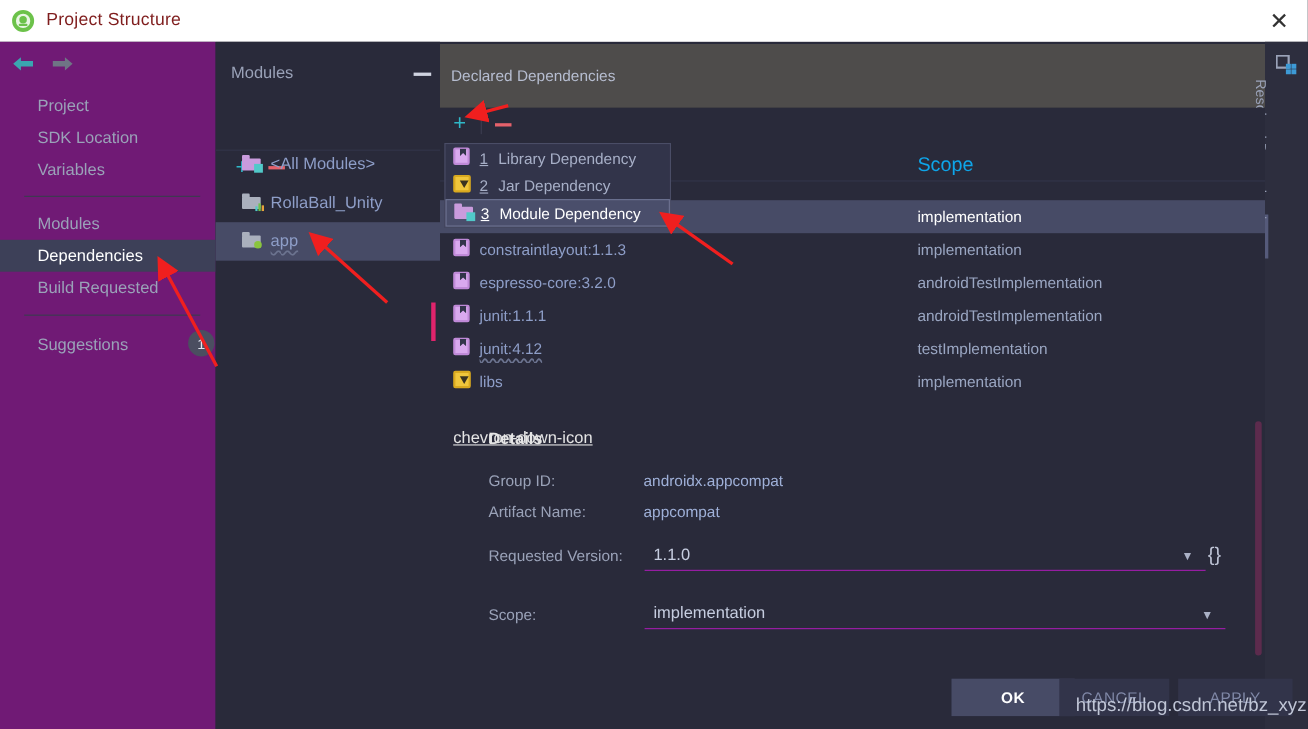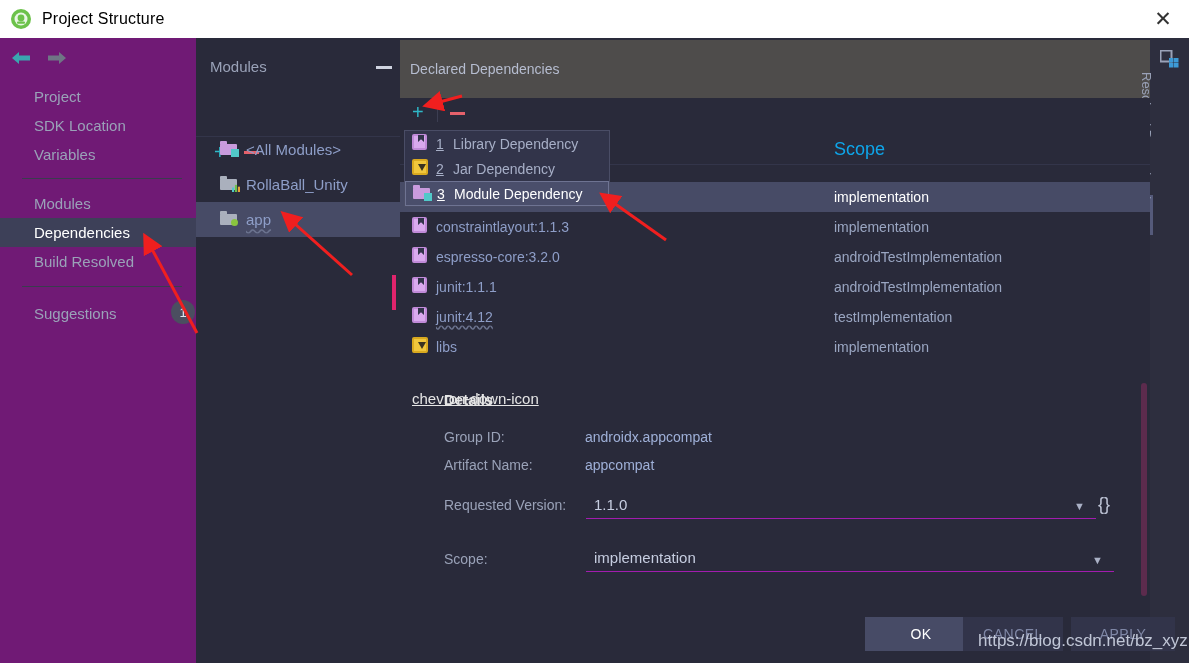--- a/index.html
+++ b/index.html
@@ -12,21 +12,21 @@
   }
   #root{position:relative;width:1189px;height:663px;overflow:hidden;background:#292a3a;}
 
   
   .titlebar{
     position:absolute;left:0;top:0;width:1189px;height:38px;
     background:#ffffff;display:flex;align-items:center;
   }
   .titlebar .appicon{margin-left:10px;width:22px;height:22px;position:relative;}
   .titlebar .title{
-    margin-left:10px;font-size:16px;color:#000000;letter-spacing:.2px;
+    margin-left:10px;font-size:16px;color:#7f1d1d;letter-spacing:.2px;
   }
   .closebtn{
     position:absolute;right:0;top:0;width:52px;height:38px;
     display:flex;align-items:center;justify-content:center;color:#333;font-size:21px;
   }
 
   
   .leftnav{
     position:absolute;left:0;top:38px;width:196px;height:625px;background:#701a75;
   }
@@ -106,21 +106,21 @@
   .caret{position:absolute;font-size:11px;color:#aab1c6;}
   .braces{position:absolute;font-size:18px;color:#c0c6d8;}
 
   .vscroll{position:absolute;left:1141px;top:383px;width:6px;height:213px;border-radius:3px;background:#5c2b4d;}
 
   
   .btn{
     position:absolute;height:34px;display:flex;align-items:center;justify-content:center;
     font-size:14px;letter-spacing:.5px;
   }
-  .btn.ok{left:865px;top:617px;width:112px;background:#474b66;color:#ffffff;}
+  .btn.ok{left:865px;top:617px;width:112px;background:#474b66;color:#ffffff;font-weight:bold;}
   .btn.cancel{left:963px;top:617px;width:100px;background:#32344a;color:#7f87a6;}
   .btn.apply{left:1071px;top:617px;width:104px;background:#32344a;color:#7f87a6;}
 
   .watermark{
     position:absolute;left:978px;top:631px;font-size:17px;color:#c8cede;opacity:.95;
     white-space:nowrap;
   }
 
   
   .popup{
@@ -178,21 +178,21 @@
         </svg>
       </span>
     </div>
 
     <div class="navitem" style="top:44px">Project</div>
     <div class="navitem" style="top:73px">SDK Location</div>
     <div class="navitem" style="top:102px">Variables</div>
     <div class="navsep" style="top:140px"></div>
     <div class="navitem" style="top:151px">Modules</div>
     <div class="navitem sel" style="top:180px">Dependencies</div>
-    <div class="navitem" style="top:209px">Build Resolved</div>
+    <div class="navitem" style="top:209px">Build Requested</div>
     <div class="navsep" style="top:248px"></div>
     <div class="navitem" style="top:261px">Suggestions</div>
   </div>
   <div class="badge1">1</div>
 
   <div class="modpanel">
     <div class="modhdr">Modules</div>
     <div class="modminus"></div>
     <div class="modrule"></div>
     <div class="modplus">+</div>

